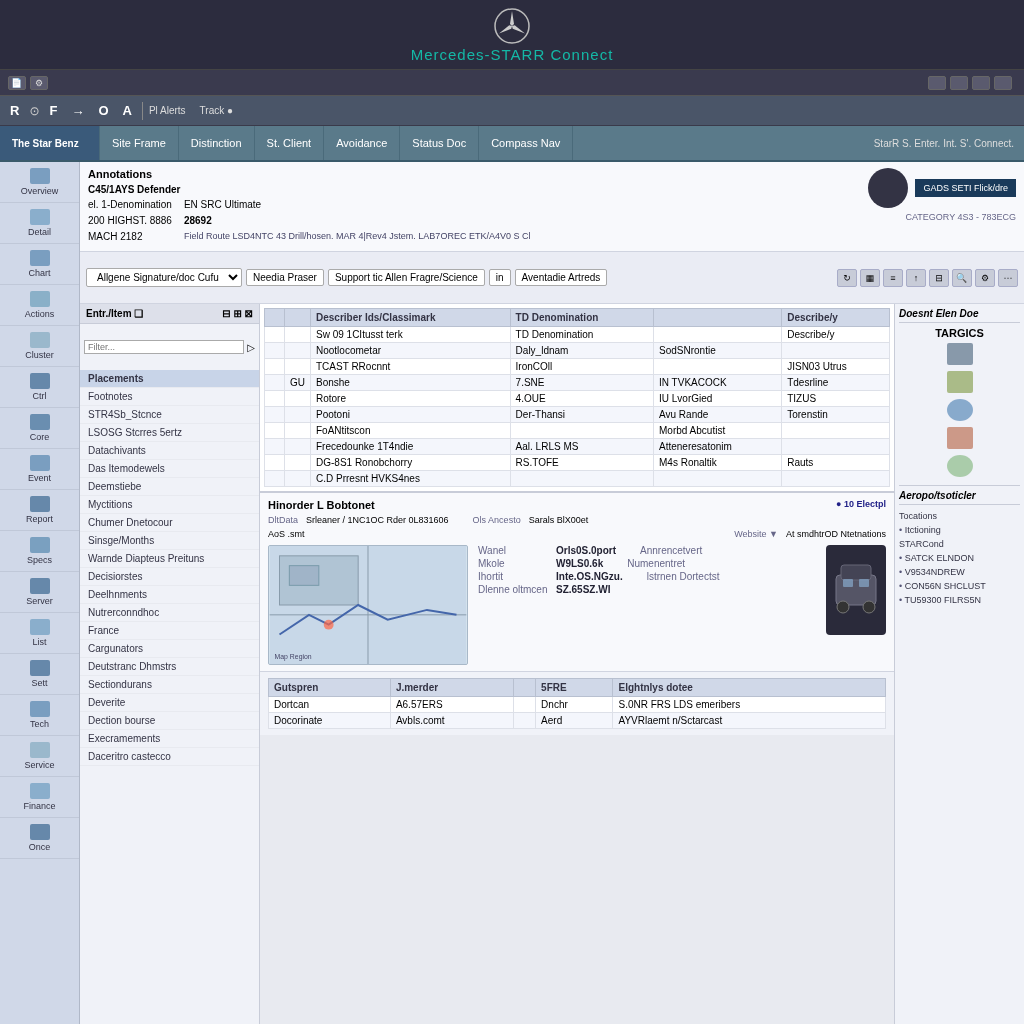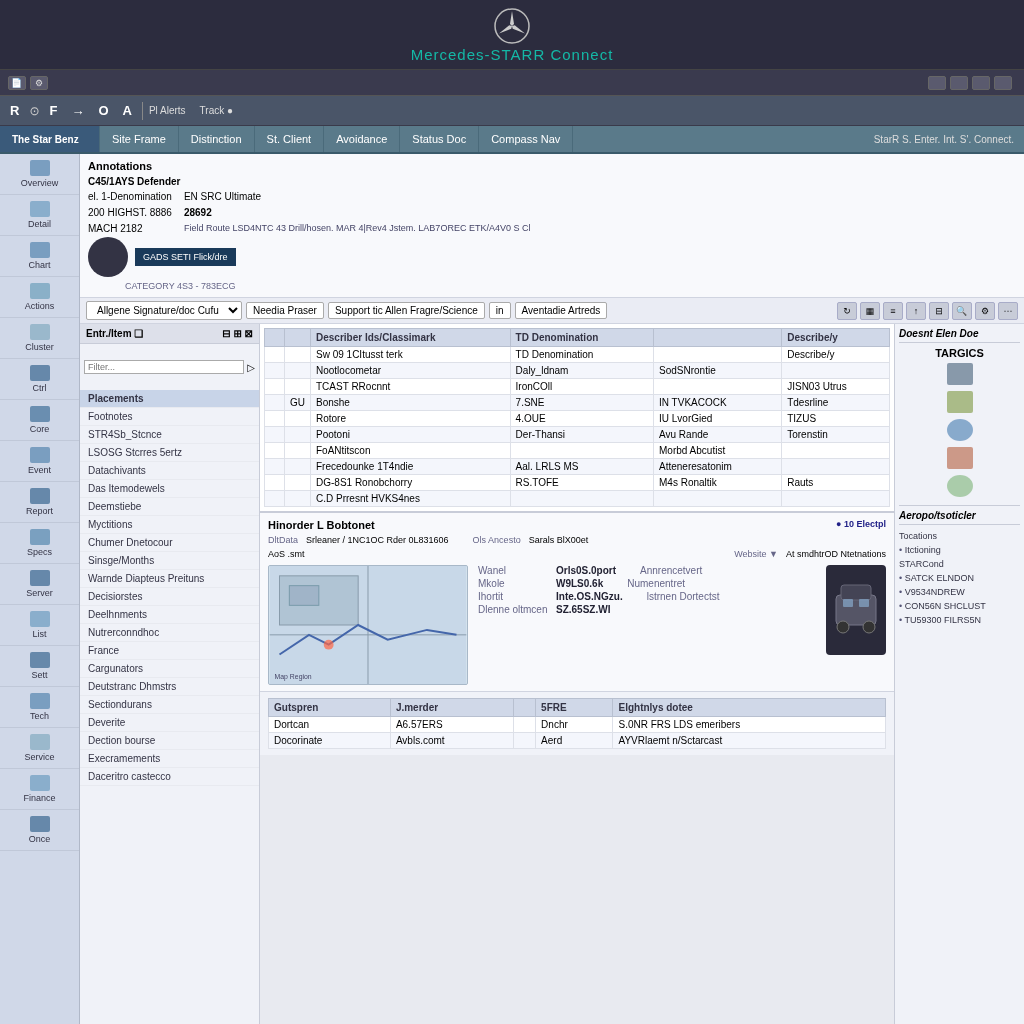--- a/index.html
+++ b/index.html
@@ -62,21 +62,21 @@
       font-size: 13px;
       font-weight: bold;
       cursor: pointer;
       padding: 2px 4px;
     }
     .toolbar-sep { width: 1px; height: 18px; background: #888; }
 
     
     .nav-bar {
       background: #5a7a8a;
-      height: 28px;
+      height: 36px;
       display: flex;
       align-items: stretch;
       border-bottom: 2px solid #3a5a6a;
     }
     .nav-item {
       padding: 0 12px;
       display: flex;
       align-items: center;
       color: #fff;
       font-size: 11px;
@@ -188,21 +188,21 @@
     .data-area {
       flex: 1;
       overflow-y: auto;
       background: #fff;
       padding: 4px;
     }
 
     
     .toolbar2 {
       background: #eaecf4;
-      padding: 3px 6px;
+      padding: 16px 6px;
       display: flex;
       align-items: center;
       gap: 4px;
       border-bottom: 1px solid #d0d4e0;
     }
     .toolbar2 select, .toolbar2 button {
       font-size: 10px;
       padding: 2px 6px;
       border: 1px solid #aaa;
       border-radius: 2px;
@@ -417,21 +417,21 @@
     </div>
     <div class="sidebar-item">
       <div class="sidebar-icon"></div>
       <span>Once</span>
     </div>
   </div>
 
   <div class="content-panel">
 
     <div class="content-top">
-      <div style="display:flex;gap:0;align-items:flex-start;flex-direction:column;">
+      <div style="display:flex;gap:24px;align-items:flex-start;">
         <div style="flex:1;">
           <div class="section-title">Annotations</div>
           <div style="font-size:10px;font-weight:bold;margin-bottom:2px;">C45/1AYS Defender</div>
           <div style="display:flex;gap:12px;">
             <div class="info-block">
               <div>el. 1-Denomination</div>
               <div>200 HIGHST. 8886</div>
               <div>MACH 2182</div>
             </div>
             <div class="info-block">

